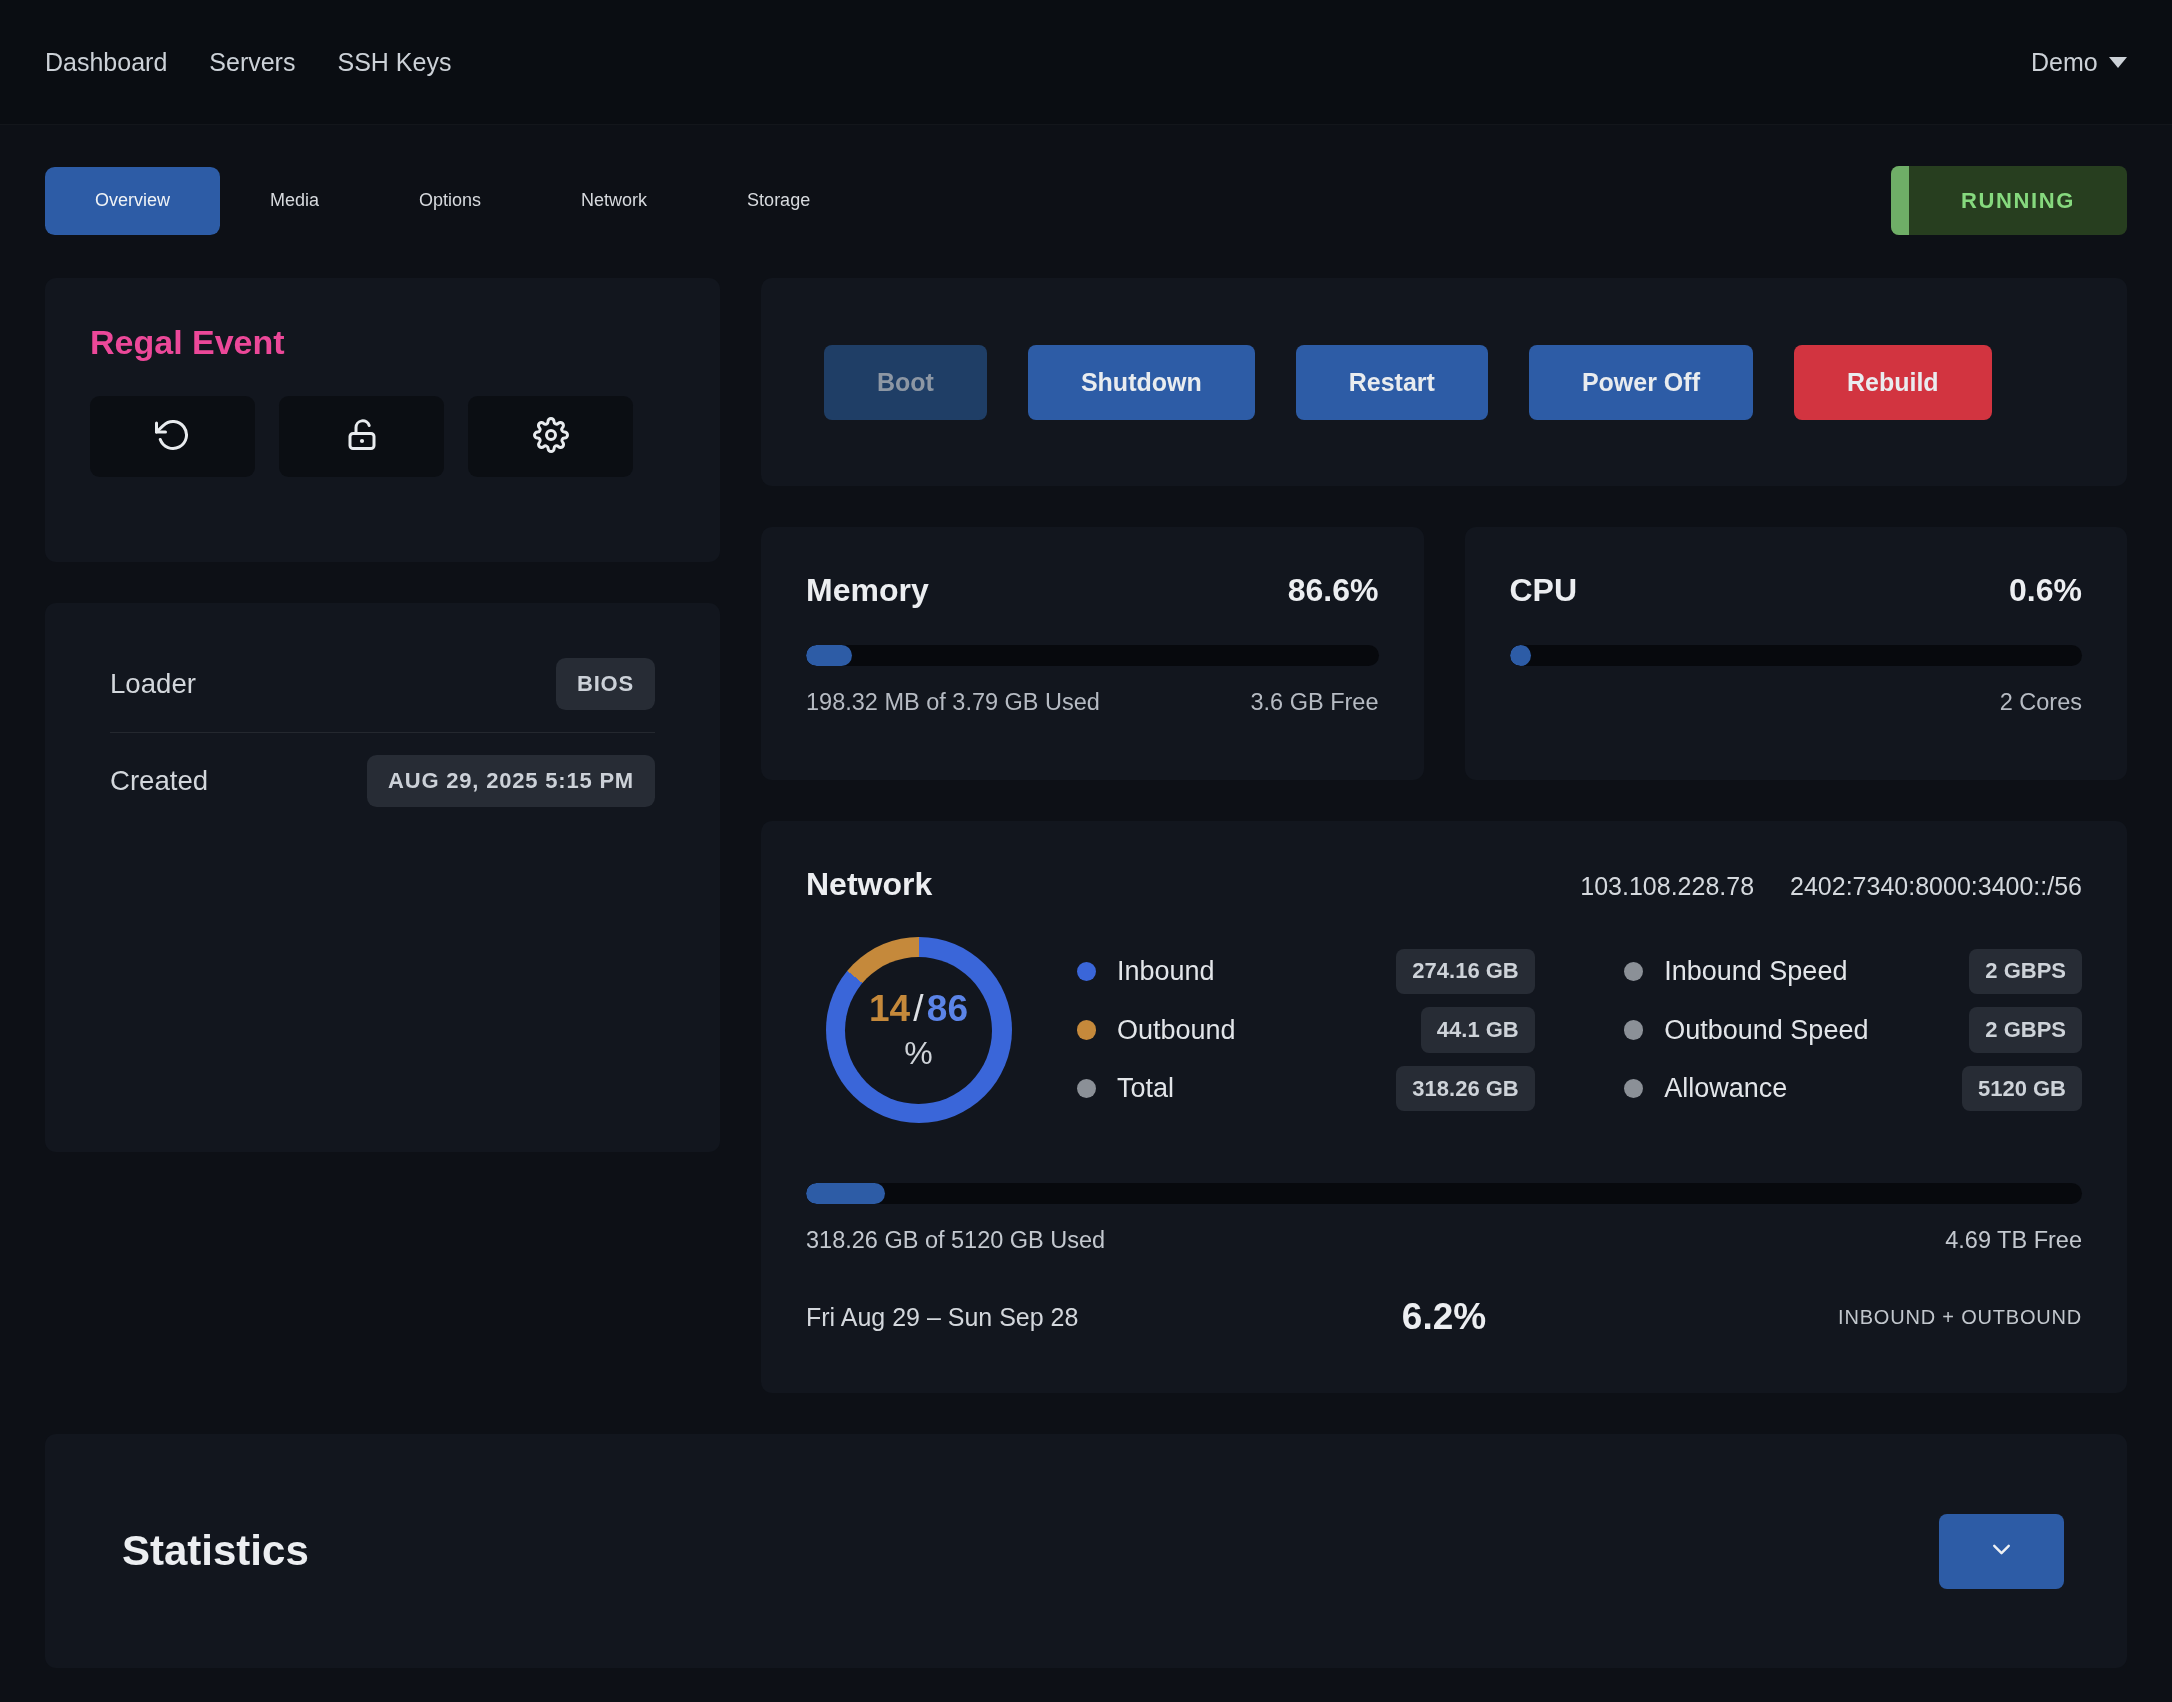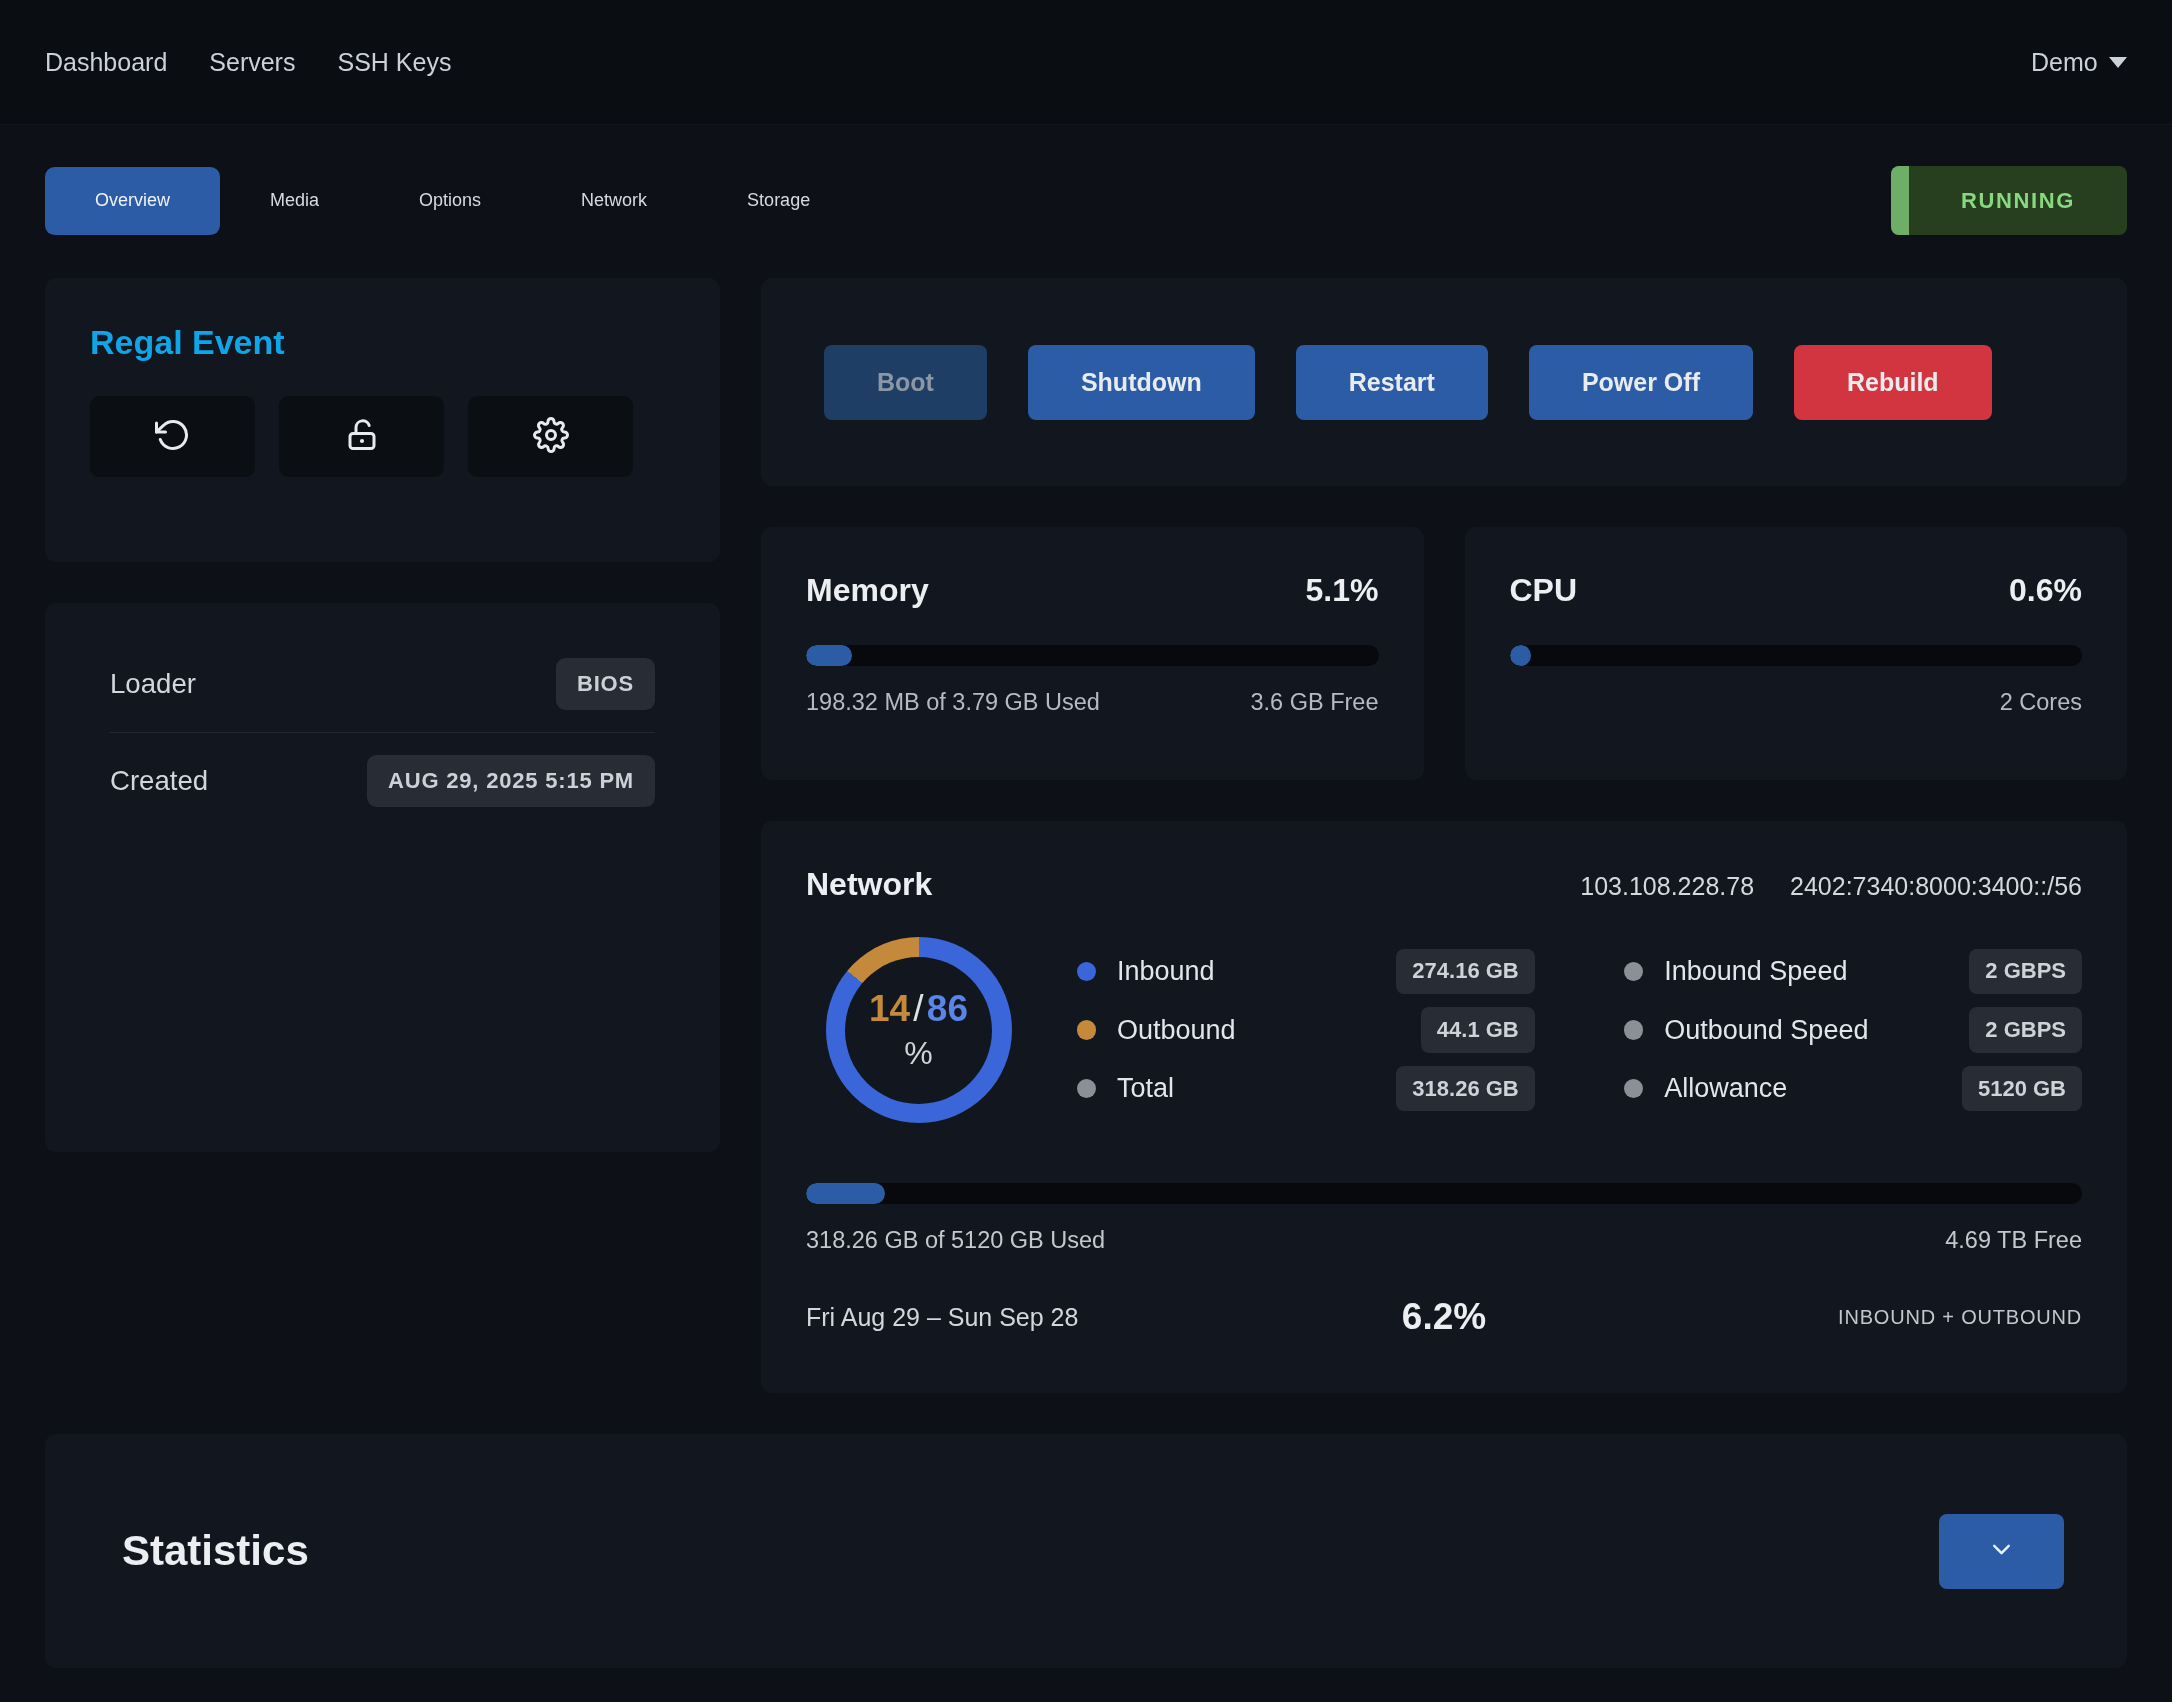--- a/index.html
+++ b/index.html
@@ -42,21 +42,21 @@
     flex:1; text-align:center; font-size:22px; font-weight:bold; letter-spacing:1.6px; color:var(--running-text);
   }
 
   .grid { margin-top:43px; display:grid; grid-template-columns:675px 1fr; gap:41px; }
   .col { display:flex; flex-direction:column; gap:41px; }
 
   .card { background:#12161e; border-radius:11.3px; }
 
   
   .card-host { height:284px; padding:45px; }
-  .card-host h2 { font-size:34px; font-weight:bold; color:#0ea5e9; }
+  .card-host h2 { font-size:34px; font-weight:bold; color:#ec4899; }
   .icon-row { display:flex; gap:24px; margin-top:34px; }
   .icon-tile {
     width:165px; height:81px; background:#0b0e13; border-radius:9.7px; border:none;
     display:flex; align-items:center; justify-content:center; cursor:pointer; color:#e8ebee;
   }
   .icon-tile svg { width:36px; height:36px; }
 
   .card-os { height:201px; display:flex; align-items:center; padding:0 65px; }
   .os-text { margin-left:auto; text-align:right; }
   .os-name { font-size:27.6px; color:#e6e9ec; }
@@ -221,21 +221,21 @@
         <button class="btn">Shutdown</button>
         <button class="btn">Restart</button>
         <button class="btn">Power Off</button>
         <button class="btn danger">Rebuild</button>
       </section>
 
       <div class="meters">
         <section class="card card-meter">
           <div class="meter-head">
             <span class="meter-title">Memory</span>
-            <span class="meter-pct">5.1%</span>
+            <span class="meter-pct">86.6%</span>
           </div>
           <div class="track">
             <div class="fill" style="width: 8%;"></div>
           </div>
           <div class="meter-sub">
             <span>198.32 MB of 3.79 GB Used</span>
             <span>3.6 GB Free</span>
           </div>
         </section>
 

